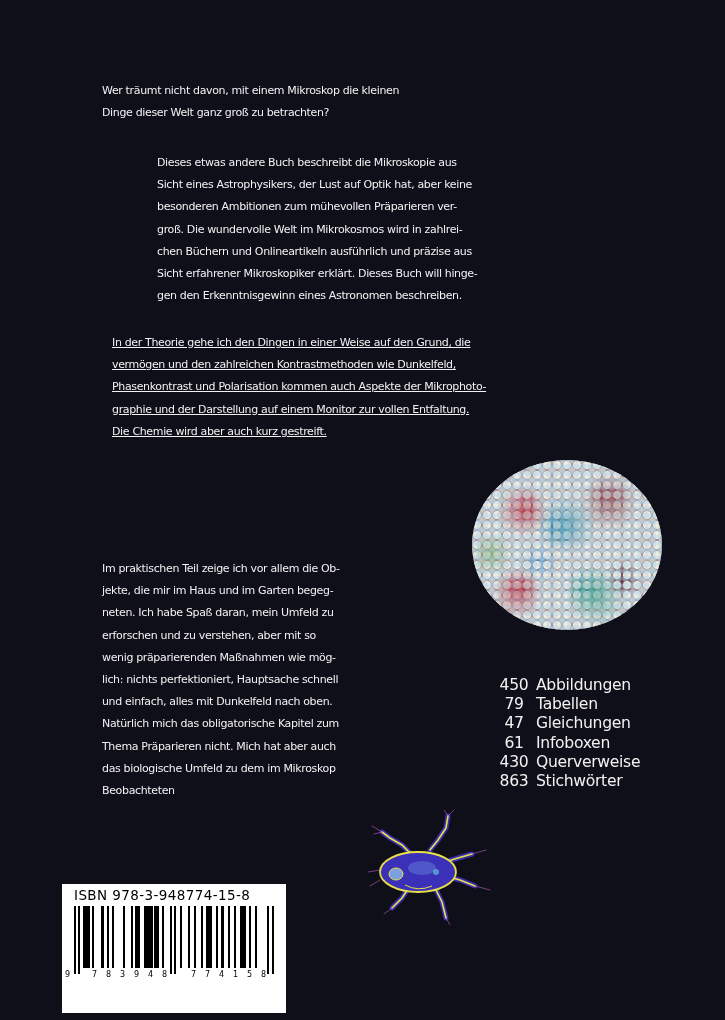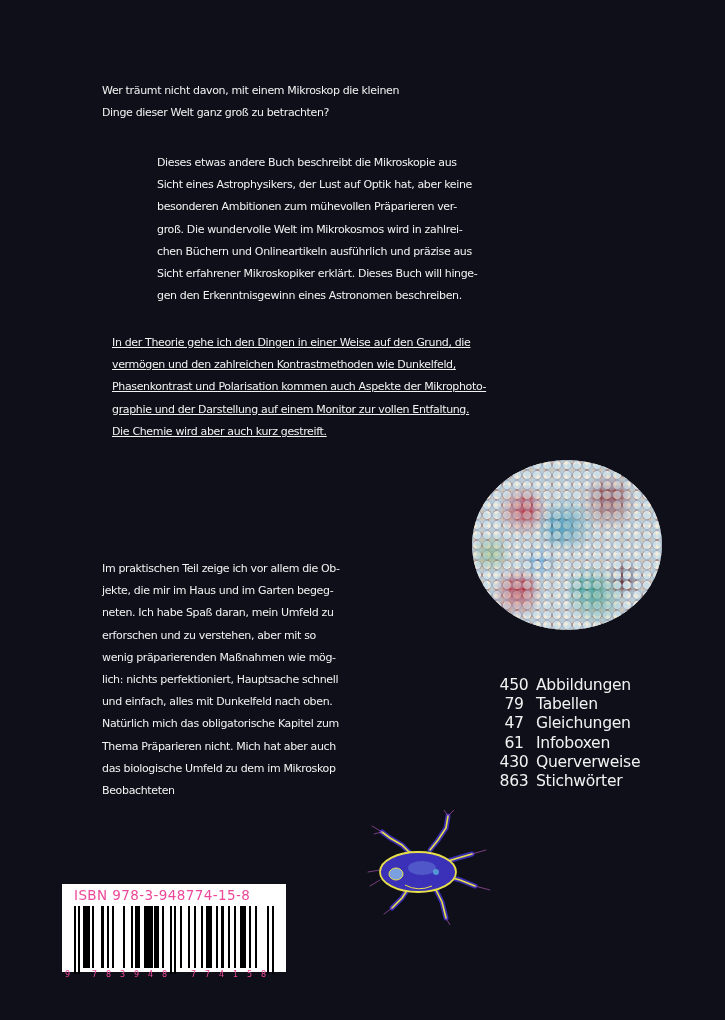--- a/index.html
+++ b/index.html
@@ -68,22 +68,22 @@
       radial-gradient(circle at 65% 80%, rgba(40,150,120,0.45) 0, transparent 30px),
       radial-gradient(circle at 10% 55%, rgba(80,150,60,0.35) 0, transparent 20px);
   }
 
   .mite {
     position: absolute; left: 350px; top: 810px; width: 150px; height: 115px;
   }
 
   .barcode-box {
     position: absolute; left: 62px; top: 884px;
-    width: 224px; height: 88px;
-    background: #ffffff; color: #ec4899;
+    width: 224px; height: 129px;
+    background: #ffffff; color: #000000;
   }
   .isbn-label {
     position: absolute; left: 12px; top: 3px;
     font-size: 13.5px; letter-spacing: 0.4px;
     font-family: "DejaVu Sans", sans-serif;
     white-space: nowrap;
   }
   .bars { position: absolute; left: 12px; top: 22px; width: 203px; height: 68px; }
   .barcode-digits {
     position: absolute; top: 86px; left: 0; width: 224px; height: 12px;

